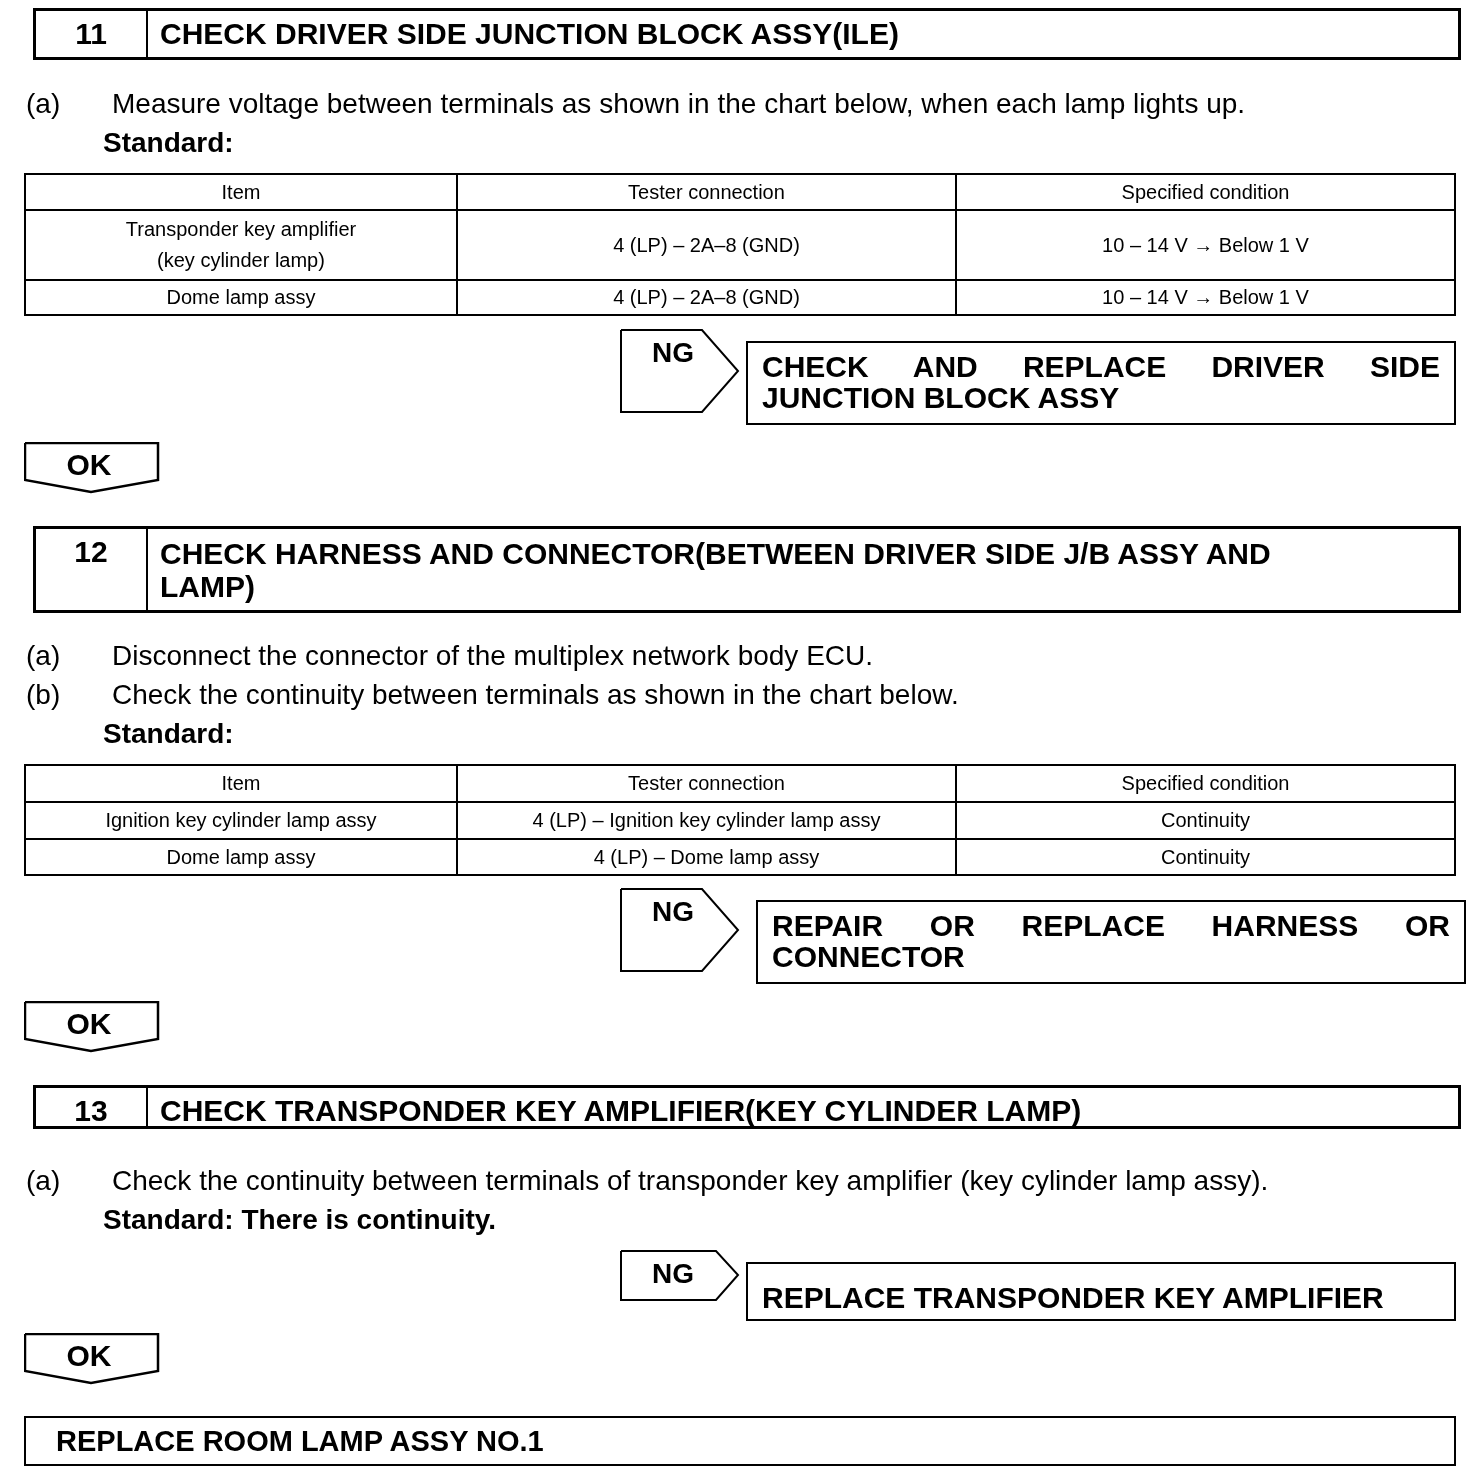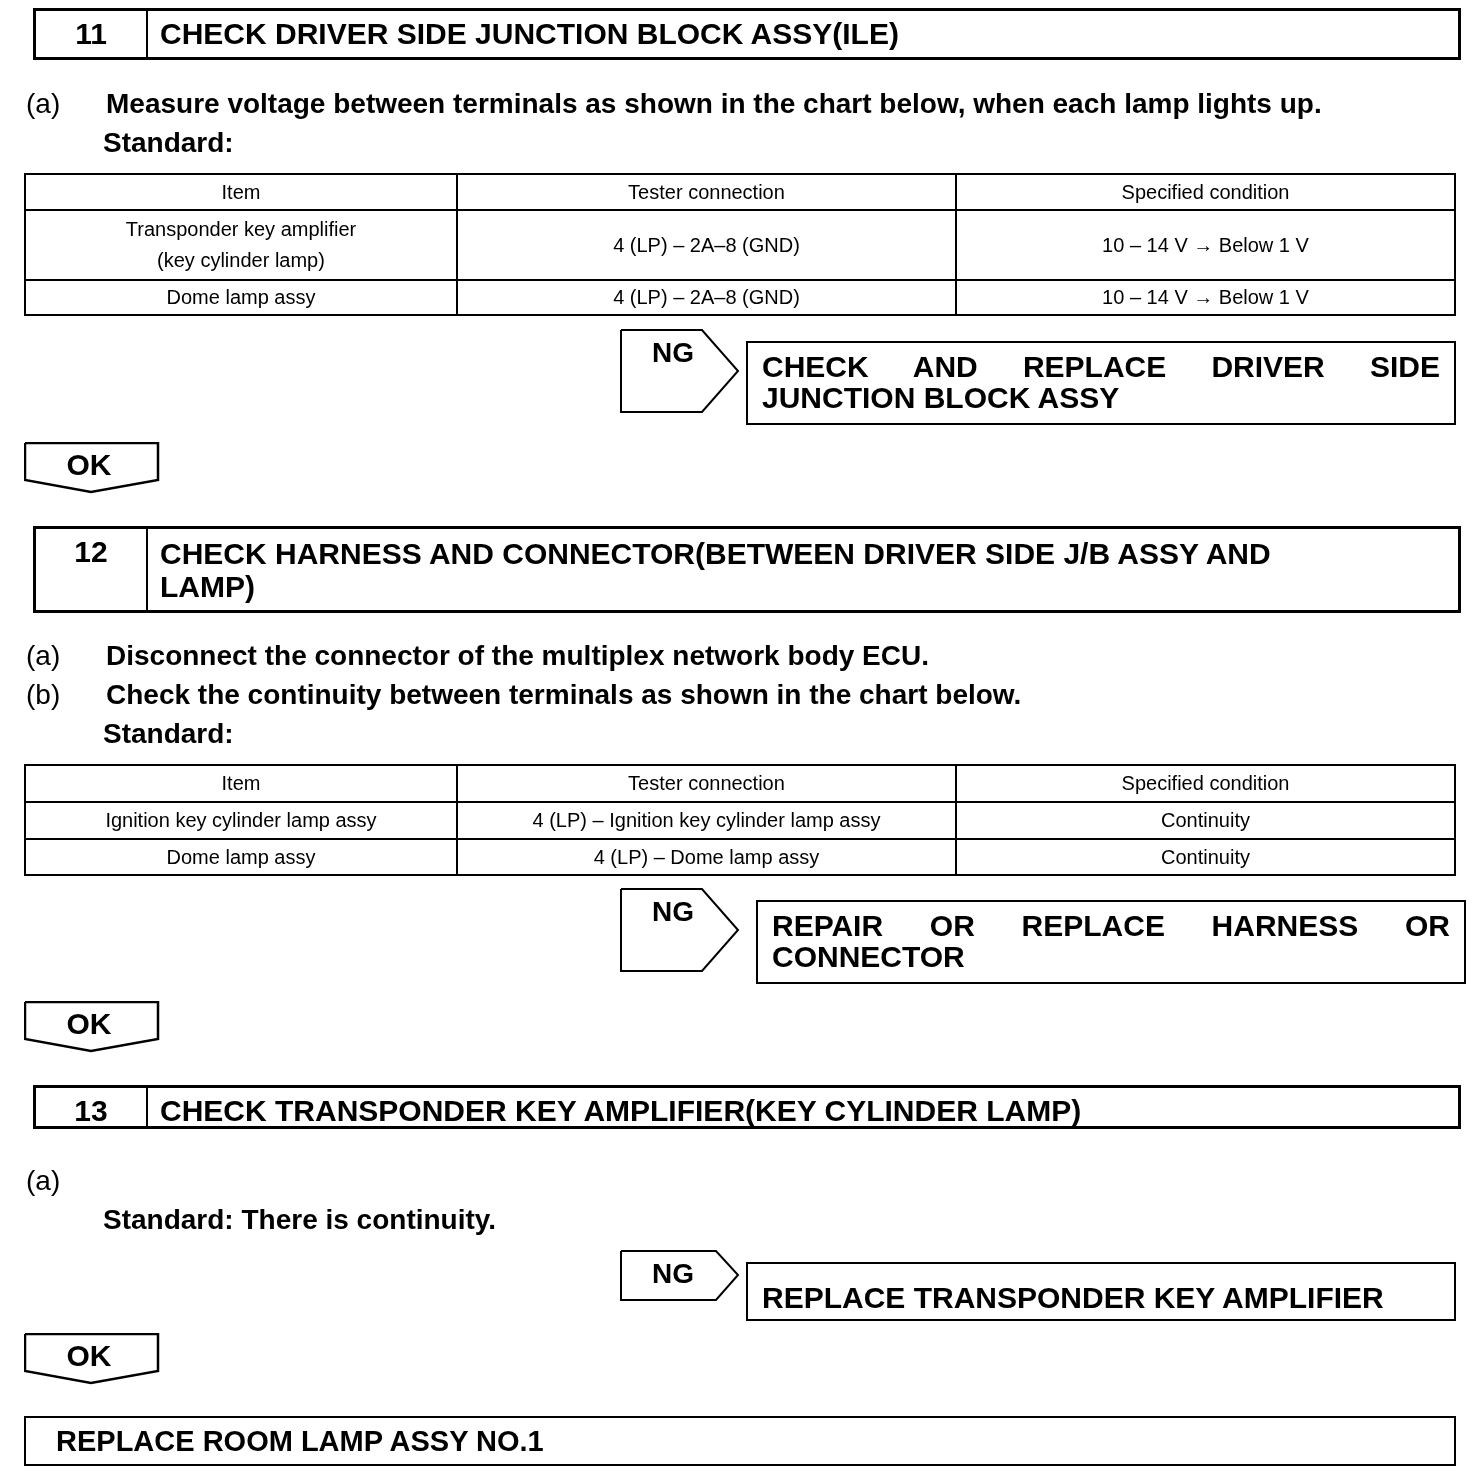--- a/index.html
+++ b/index.html
@@ -4,21 +4,21 @@
 <style>
   html, body { margin:0; padding:0; background:#ffffff; }
   body { width:1472px; height:1480px; position:relative; overflow:hidden;
          font-family:"Liberation Sans", sans-serif; color:#000; }
   .abs { position:absolute; }
   .step-header { position:absolute; left:24px; width:1428px; border:3px solid #000; box-sizing:border-box; display:flex;margin-left:9px; }
   .step-num { width:112px; border-right:2px solid #000; font-weight:bold; font-size:30px; text-align:center; box-sizing:border-box; }
   .step-title { flex:1; font-weight:bold; font-size:30px; padding-left:12px; line-height:33px; }
   .para { position:absolute; font-size:28px; line-height:32px; }
   .para .lbl { position:absolute; left:0; }
-  .para .txt { position:absolute; left:80px; white-space:nowrap;font-weight:bold; }
+  .para .txt { position:absolute; left:86px; white-space:nowrap; }
   .std { position:absolute; left:103px; font-size:28px; font-weight:bold; }
   table.spec { position:absolute; left:24px; width:1432px; border-collapse:collapse; font-size:20px; }
   table.spec td { border:2px solid #000; text-align:center; padding:0;margin-top:6px; }
   table.spec tr.head td { height:34px; }
   .ng-box { position:absolute; left:620px; }
   .ng-tag { position:absolute; left:0; top:0; }
   .ng-lbl { position:absolute; font-weight:bold; font-size:28px; }
   .ng-action { position:absolute; border:2px solid #000; box-sizing:border-box; font-weight:bold; font-size:30px; line-height:31px; padding:8px 14px 0 14px; text-align:justify; text-align-last:left;margin-top:12px; }
   .ok-wrap { position:absolute; left:24px; width:136px; height:52px; }
   .ok-lbl { position:absolute; left:0; top:6px; width:130px; text-align:center; font-weight:bold; font-size:30px; }
@@ -139,20 +139,21 @@
   <span class="ok-lbl">OK</span>
 </div>
 
 <div class="step-header" style="top:1085px;height:44px;">
   <div class="step-num" style="line-height:46px;">13</div>
   <div class="step-title" style="line-height:46px;">CHECK TRANSPONDER KEY AMPLIFIER(KEY CYLINDER LAMP)</div>
 </div>
 
 <div class="para" style="left:26px;top:1165px;width:1420px;height:34px;">
   <span class="lbl">(a)</span>
+  <span class="txt">Check the continuity between terminals of transponder key amplifier (key cylinder lamp assy).</span>
 </div>
 <div class="std" style="top:1204px;">Standard: There is continuity.</div>
 
 <div class="ng-box" style="top:1250px;width:836px;height:51px;">
   <svg class="ng-tag" width="122" height="51" viewBox="0 0 122 51">
     <polyline points="1,1 96,1 118,25 96,50 1,50 1,1" fill="none" stroke="#000" stroke-width="2"></polyline>
   </svg>
   <span class="ng-lbl" style="left:32px;top:8px;">NG</span>
   <div class="ng-action" style="left:126px;top:0;width:710px;height:59px;padding-top:18px;">REPLACE TRANSPONDER KEY AMPLIFIER</div>
 </div>

